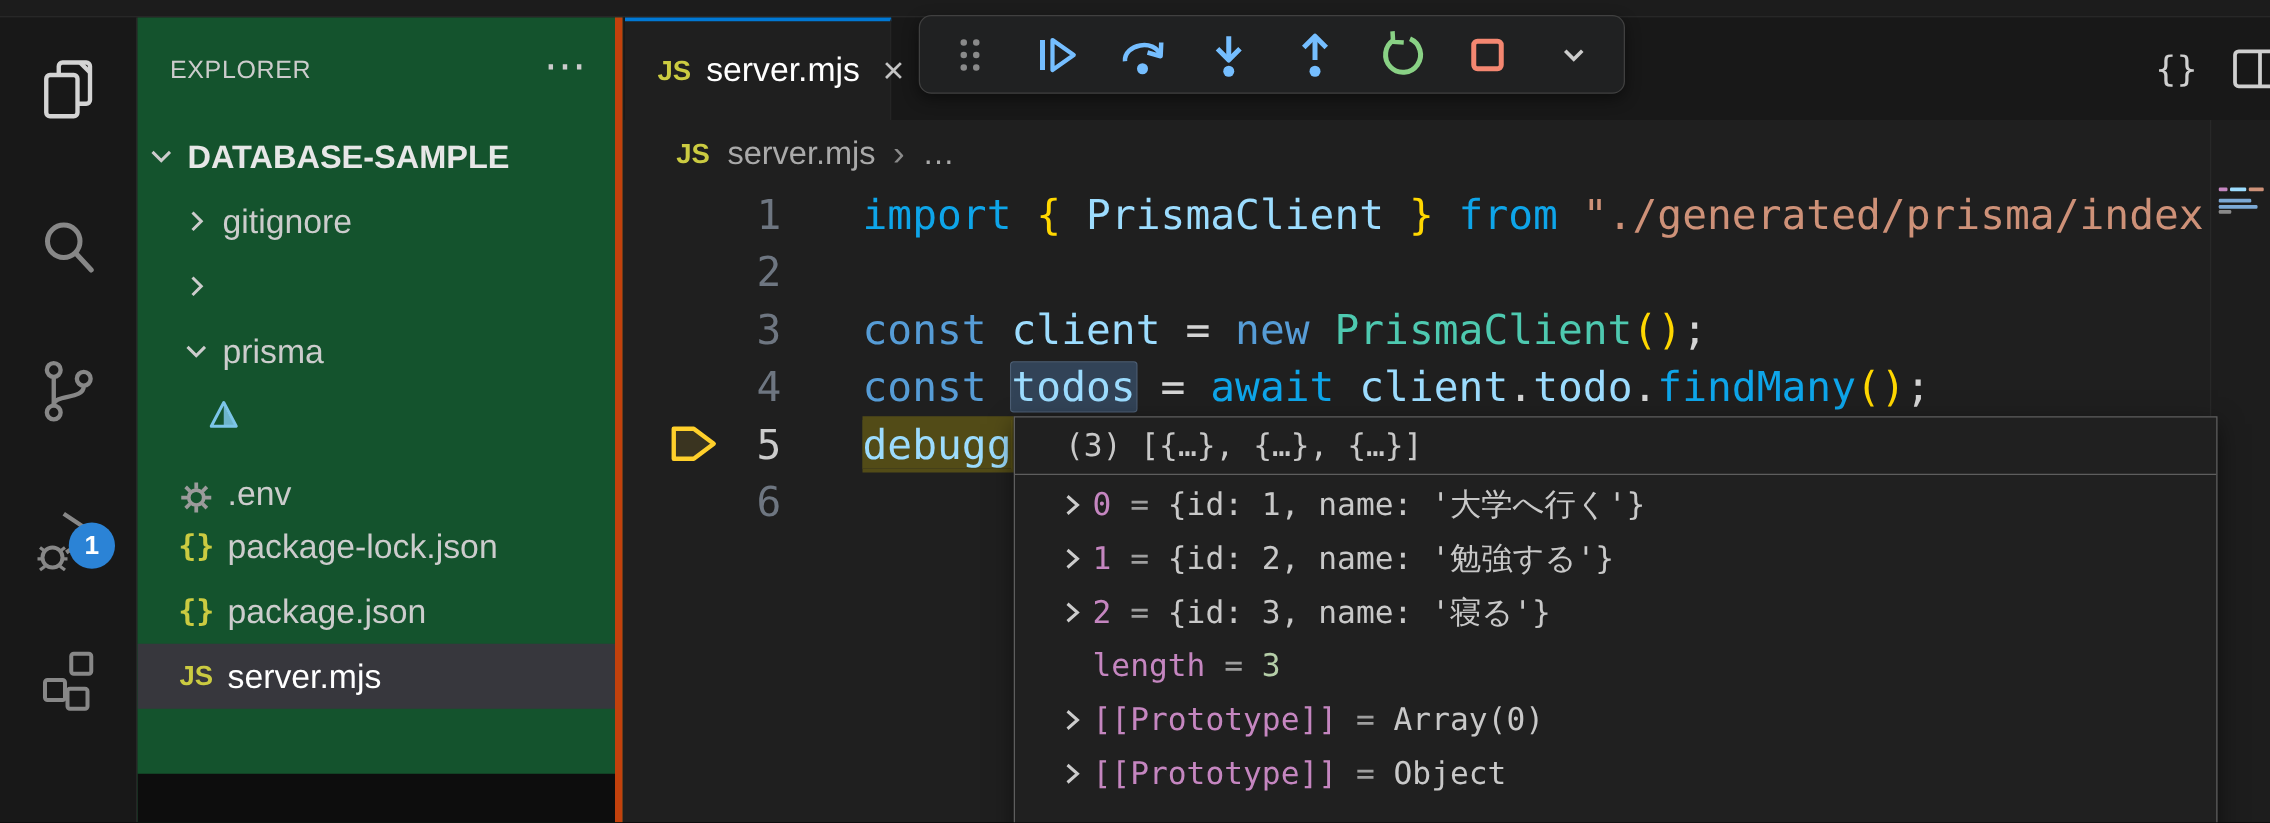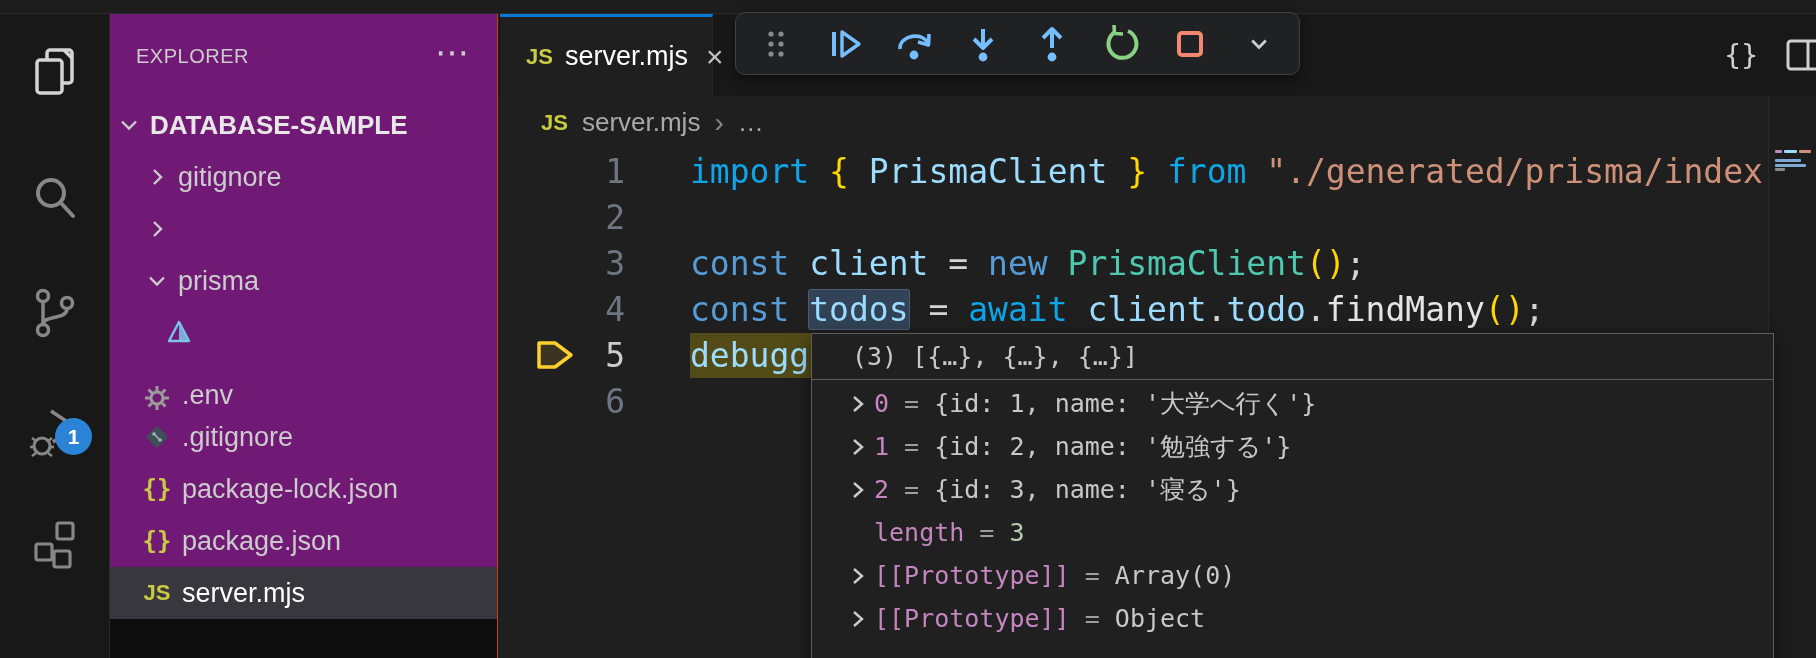--- a/index.html
+++ b/index.html
@@ -13,21 +13,21 @@
     background:#1c1c1c; border-bottom:1px solid #2b2b2b; }
   
   #activitybar { position:absolute; left:0; top:14px; width:110px; height:644px;
     background:#181818; border-right:1px solid #2b2b2b; }
   .ab-icon { position:absolute; left:28px; width:54px; height:54px; cursor:pointer; }
   #badge { position:absolute; left:55px; top:404px; width:37px; height:37px; border-radius:50%;
     background:#2b83d6; color:#fff; font-size:21px; font-weight:bold;
     display:flex; align-items:center; justify-content:center; z-index:3; }
   
   #sidebar { position:absolute; left:110px; top:14px; width:388px; height:644px;
-    background:#701a75; border-right:1px solid #c2410c; overflow:hidden; }
+    background:#14532d; border-right:6px solid #c2410c; overflow:hidden; }
   #sb-header { position:absolute; left:0; top:0; width:100%; height:85px; }
   #sb-title { position:absolute; left:26px; top:31px; font-size:20px; letter-spacing:0.5px; color:#cccccc; }
   #sb-more { position:absolute; left:325px; top:18px; font-size:34px; color:#cccccc; cursor:pointer; }
   #tree { position:absolute; left:0; top:85px; width:100%; }
   .trow { position:relative; height:52px; display:flex; align-items:center; cursor:pointer;
     font-size:27px; color:#cccccc; white-space:nowrap; }
   .trow.selected { background:#37373d; color:#ffffff; }
   .trow .chev { display:inline-flex; width:24px; margin-right:8px; flex:none; }
   .trow .ficon { display:inline-flex; width:30px; margin-right:10px; flex:none;
     align-items:center; justify-content:center; }
@@ -63,21 +63,21 @@
   #gutter .gnum { height:46px; line-height:46px; }
   #gutter .gnum.active { color:#cccccc; }
   #code { position:absolute; left:690px; top:149px; width:1078px; height:280px; overflow:hidden; }
   .cline { height:46px; line-height:46px; white-space:pre;
     font-family:"DejaVu Sans Mono","DejaVu Sans", monospace; font-size:33px; cursor:text; }
   .tk-plain    { color:#d4d4d4; }
   .tk-keyword  { color:#569cd6; }
   .tk-control  { color:#0ea5e9; }
   .tk-variable { color:#9cdcfe; }
   .tk-class    { color:#4ec9b0; }
-  .tk-func     { color:#e5e5e5; }
+  .tk-func     { color:#0ea5e9; }
   .tk-string   { color:#ce9178; }
   .tk-bracket  { color:#ffd700; }
   .mk-word  { background:rgba(82,127,179,0.38); box-shadow:0 0 0 1px rgba(130,170,220,0.45); border-radius:2px; }
   .mk-debug { background:rgba(255,226,0,0.23); box-shadow:0 0 0 3px rgba(255,226,0,0.23); }
   #dbg-arrow { position:absolute; left:535px; top:339px; z-index:2; }
   
   #minimap { position:absolute; left:1768px; top:96px; width:48px; height:562px;
     background:#1d1d1d; border-left:1px solid rgba(255,255,255,0.05); cursor:pointer; z-index:2; }
   .mm-mark { position:absolute; height:3px; border-radius:1px; }
   
@@ -204,31 +204,20 @@
                 <line x1="18" y1="18" x2="21.5" y2="21.5"></line>
                 <line x1="21.5" y1="4.5" x2="18" y2="8"></line>
                 <line x1="8" y1="18" x2="4.5" y2="21.5"></line>
               </g>
             </svg>
           </span>
           <span>.env</span>
         </div>
         <div class="trow" style="padding-left: 32px;">
           <span class="ficon">
-            <svg width="26" height="26" viewBox="0 0 26 26">
-              <rect x="5" y="5" width="16" height="16" rx="3" transform="rotate(45 13 13)" fill="#3f4f58"></rect>
-              <circle cx="10" cy="10" r="1.8" fill="#9fb6be"></circle>
-              <circle cx="16" cy="16" r="1.8" fill="#9fb6be"></circle>
-              <line x1="11" y1="11" x2="15" y2="15" stroke="#9fb6be" stroke-width="1.6"></line>
-            </svg>
-          </span>
-          <span>.gitignore</span>
-        </div>
-        <div class="trow" style="padding-left: 32px;">
-          <span class="ficon">
             <span class="braces-ic txticon">{}</span>
           </span>
           <span>package-lock.json</span>
         </div>
         <div class="trow" style="padding-left: 32px;">
           <span class="ficon">
             <span class="braces-ic txticon">{}</span>
           </span>
           <span>package.json</span>
         </div>

